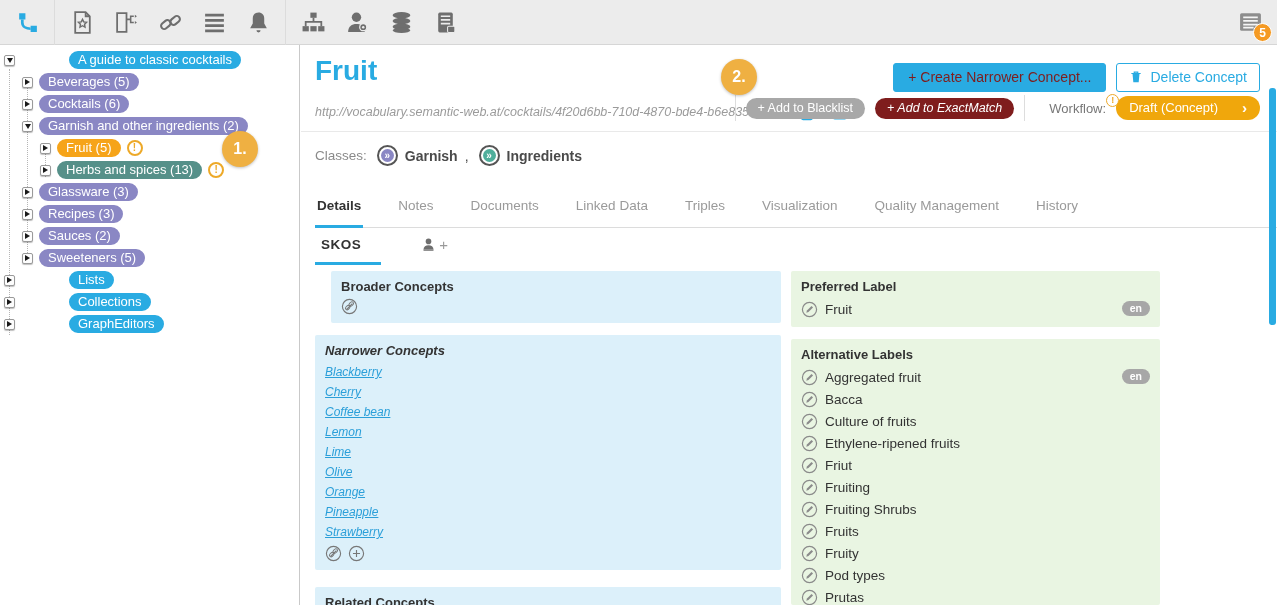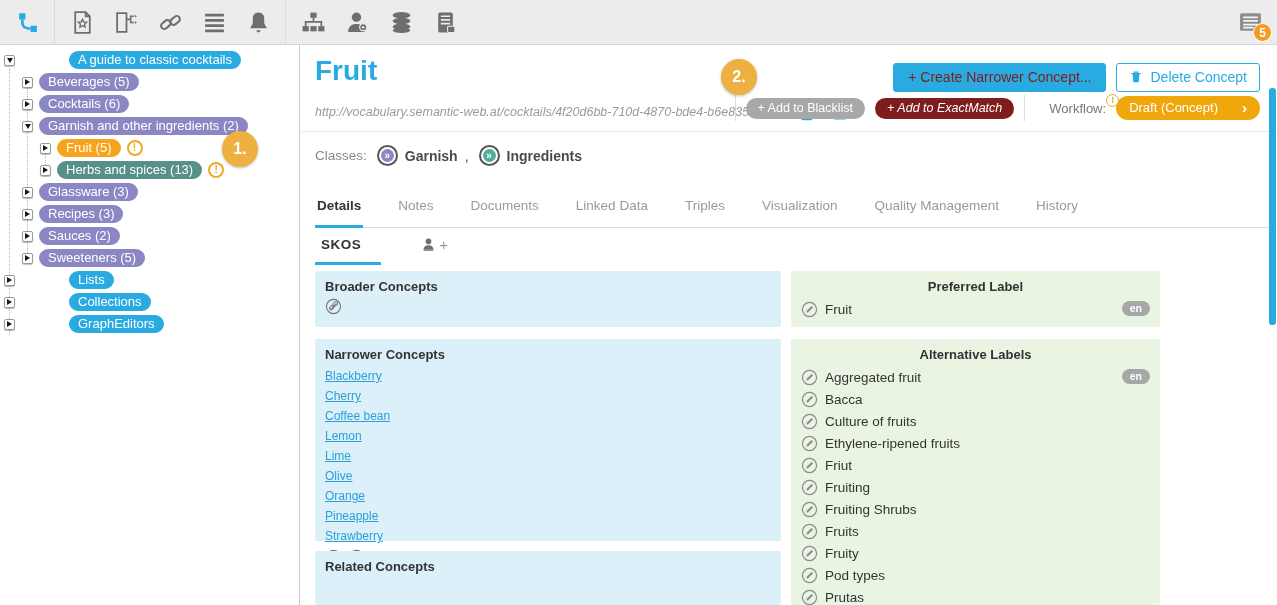--- a/index.html
+++ b/index.html
@@ -102,26 +102,26 @@
              align-items:flex-end; gap:40px; }
   .subtab { font-size:13.5px; font-weight:bold; color:#333; letter-spacing:.5px;
             padding:0 20px 10px 6px; border-bottom:3px solid #29abe2; cursor:pointer; }
   .subtab-add { display:flex; align-items:center; gap:3px; padding-bottom:12px; cursor:pointer; }
   .subtab-add svg { width:15px; height:15px; }
   .subtab-plus { color:#999; font-size:15px; }
 
   
   .panels { position:absolute; top:226px; left:14px; right:22px; bottom:0; display:flex; gap:10px; }
   .col { display:flex; flex-direction:column; overflow:hidden; }
-  .col-l { width:466px; } .col-r { width:369px;text-align:center; }
+  .col-l { width:466px; } .col-r { width:369px; }
   .panel { border-radius:2px; padding:8px 10px; }
   .p-blue { background:#dcf0fa; } .p-green { background:#e9f5e2; }
   .panel h3 { font-size:13px; color:#333; margin-bottom:4px; }
-  .p-broader { height:56px; margin-bottom:12px; }
-  .p-narrower { height:202px; margin-bottom:10px; }
+  .p-broader { height:56px; margin-bottom:12px;margin-left:16px; }
+  .p-narrower { height:235px; margin-bottom:17px;font-style:italic; }
   .p-related { flex:1; }
   .p-preferred { height:56px; margin-bottom:12px; }
   .p-alternative { flex:1; overflow:hidden; }
   .concept-link { display:block; color:#2b9fd9; font-size:12px; line-height:20px;
                   text-decoration:underline; width:max-content; }
   .panel-icons { display:flex; gap:6px; margin-top:3px; }
   .panel-icons svg, .row-icon svg { width:17px; height:17px; }
   .label-row { display:flex; align-items:center; gap:7px; position:relative; height:22px; }
   .label-text { font-size:13.5px; color:#333; }
   .lang-badge { position:absolute; right:0; top:3px; background:#a7a7a7; color:#fff;

